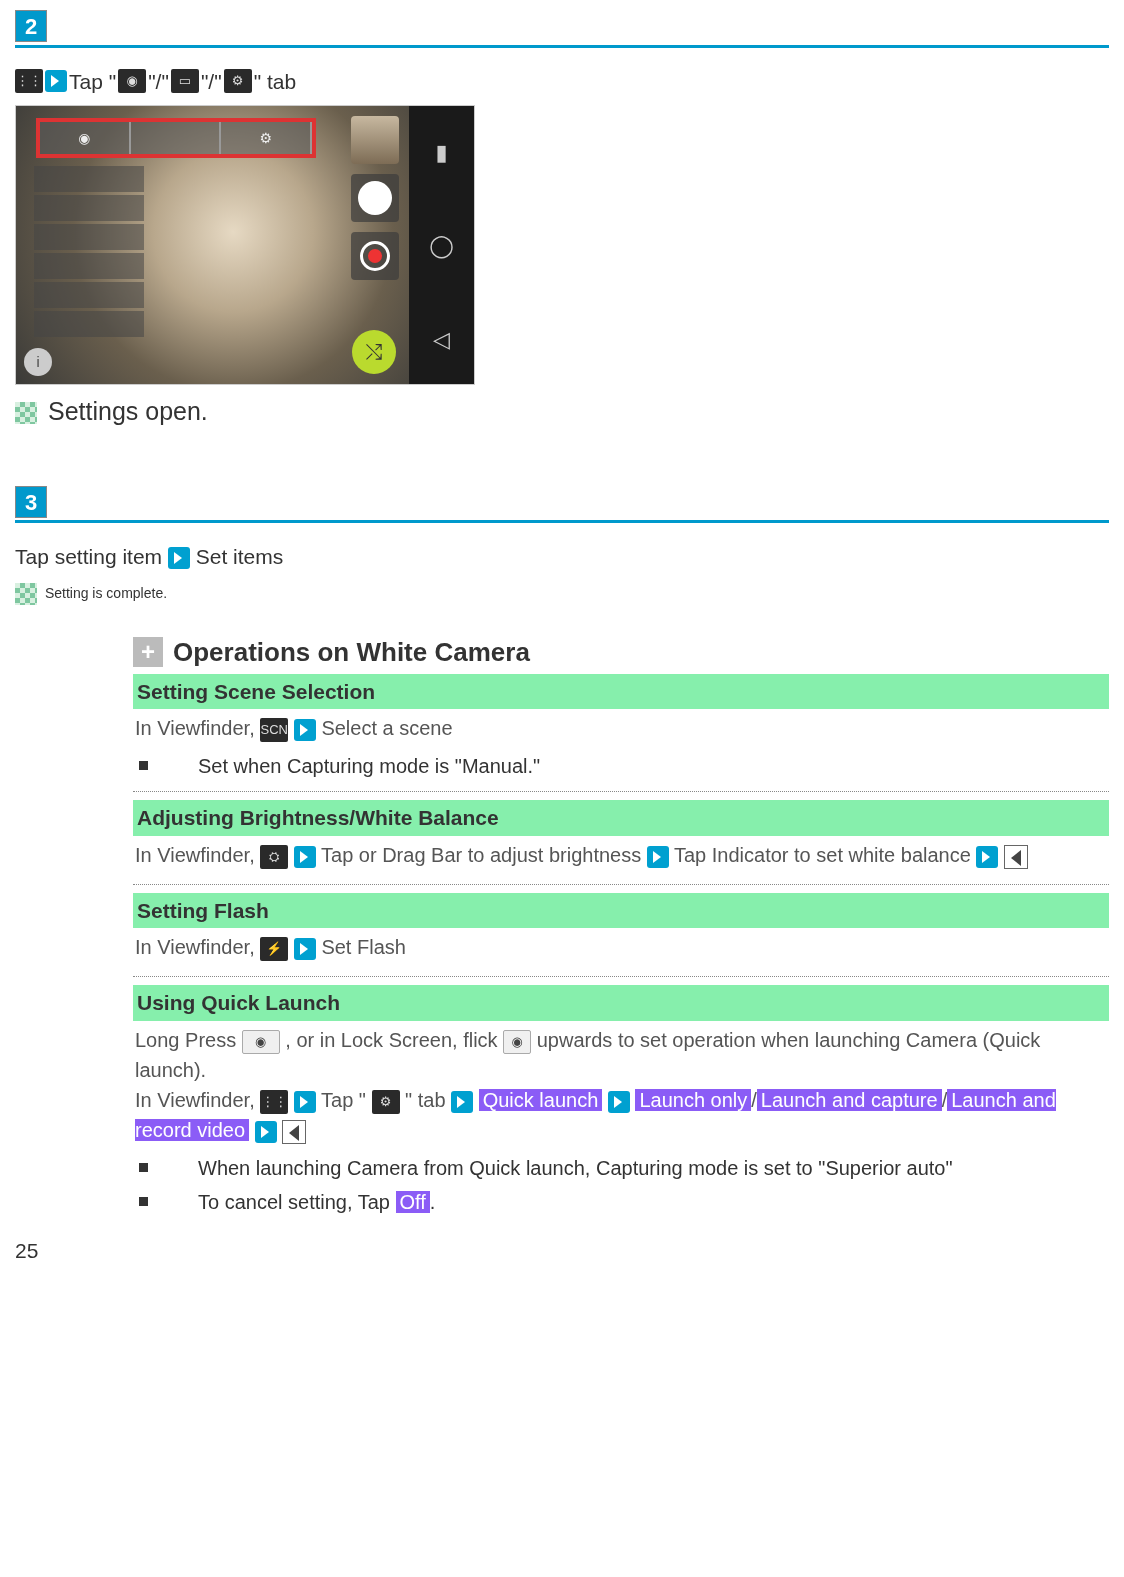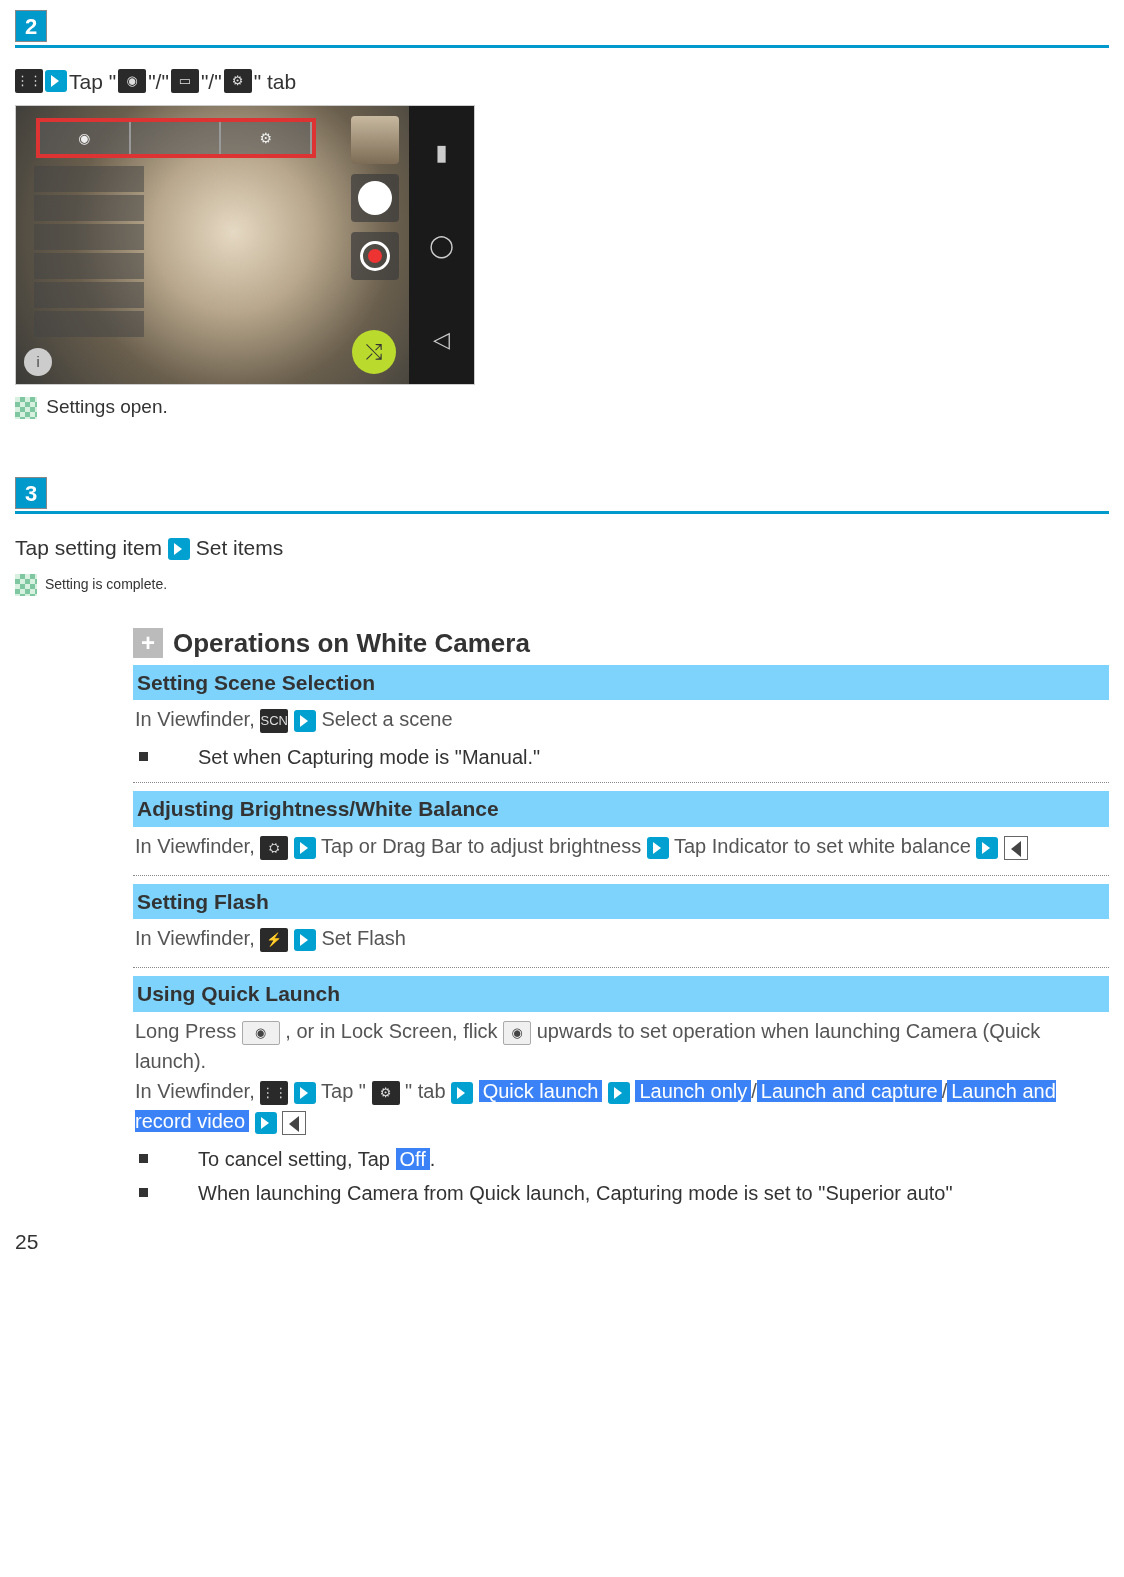--- a/index.html
+++ b/index.html
@@ -142,21 +142,21 @@
       background: #ccc; border-radius: 50%;
       text-align:center; line-height:28px; color:#444; font-size:14px;
     }
     .screenshot-swbtn {
       position:absolute;
       right: 78px; bottom: 10px;
       width: 44px; height: 44px;
       background: #bada2e; border-radius:50%;
       display:flex;align-items:center;justify-content:center;color:#333;
     }
-    .result-line { font-size: 19px; margin-bottom: 40px; }
+    .result-line { font-size: 25px; margin-bottom: 40px; }
     .step3-line { font-size: 21px; margin-bottom: 10px; }
     .step3-result { font-size: 14px; margin-bottom: 28px; }
     .ops-heading {
       font-size: 26px;
       font-weight: bold;
       margin-left: 118px;
       margin-bottom: 2px;
       display:flex;align-items:center;gap:10px;
     }
     .ops-plus {
@@ -164,21 +164,21 @@
       text-align:center;line-height:30px;font-size:24px;font-weight:bold;
     }
     .ops-block { margin-left: 118px; }
     .ops-section {
       border-bottom: 1px dotted #888;
       padding-bottom: 10px;
       margin-bottom: 8px;
     }
     .ops-section:last-child { border-bottom: none; }
     .ops-title {
-      background: #7dd3fc;
+      background: #86efac;
       font-weight: bold;
       font-size: 21px;
       padding: 2px 4px;
     }
     .ops-body {
       color: #555;
       font-size: 20px;
       padding: 4px 2px;
     }
     .bullet-row {
@@ -189,21 +189,21 @@
       font-size: 20px;
       gap: 40px;
     }
     .bullet-row .sq {
       width: 9px; height: 9px;
       background: #333;
       margin: 10px 10px 0 6px;
       flex-shrink: 0;
     }
     .btn-gray {
-      background: #3b82f6; color: #fff;
+      background: #8b5cf6; color: #fff;
       padding: 0 4px;
     }
     .back-tri {
       display:inline-block;width:24px;height:24px;
       border:1px solid #666;position:relative;vertical-align:middle;
     }
     .back-tri::after{
       content:"";position:absolute;left:6px;top:4px;
       width:0;height:0;border-right:10px solid #444;
       border-top:8px solid transparent;border-bottom:8px solid transparent;
@@ -347,25 +347,25 @@
       <span>" tab</span>
       <span class="arrow-icon"></span>
       <span class="btn-gray">Quick launch</span>
       <span class="arrow-icon"></span>
       <span class="btn-gray">Launch only</span><span>/</span><span class="btn-gray">Launch and capture</span><span>/</span><span class="btn-gray">Launch and record video</span>
       <span class="arrow-icon"></span>
       <span class="back-tri"></span>
     </div>
     <div class="bullet-row">
       <span class="sq"></span>
+      <span>When launching Camera from Quick launch, Capturing mode is set to "Superior auto"</span>
+    </div>
+    <div class="bullet-row">
+      <span class="sq"></span>
       <span>
         <span>To cancel setting, Tap </span><span class="btn-gray">Off</span><span>.</span>
       </span>
     </div>
-    <div class="bullet-row">
-      <span class="sq"></span>
-      <span>When launching Camera from Quick launch, Capturing mode is set to "Superior auto"</span>
-    </div>
   </div>
 
 </div>
 
 <div class="page-num">25</div>
 
 </body></html>

